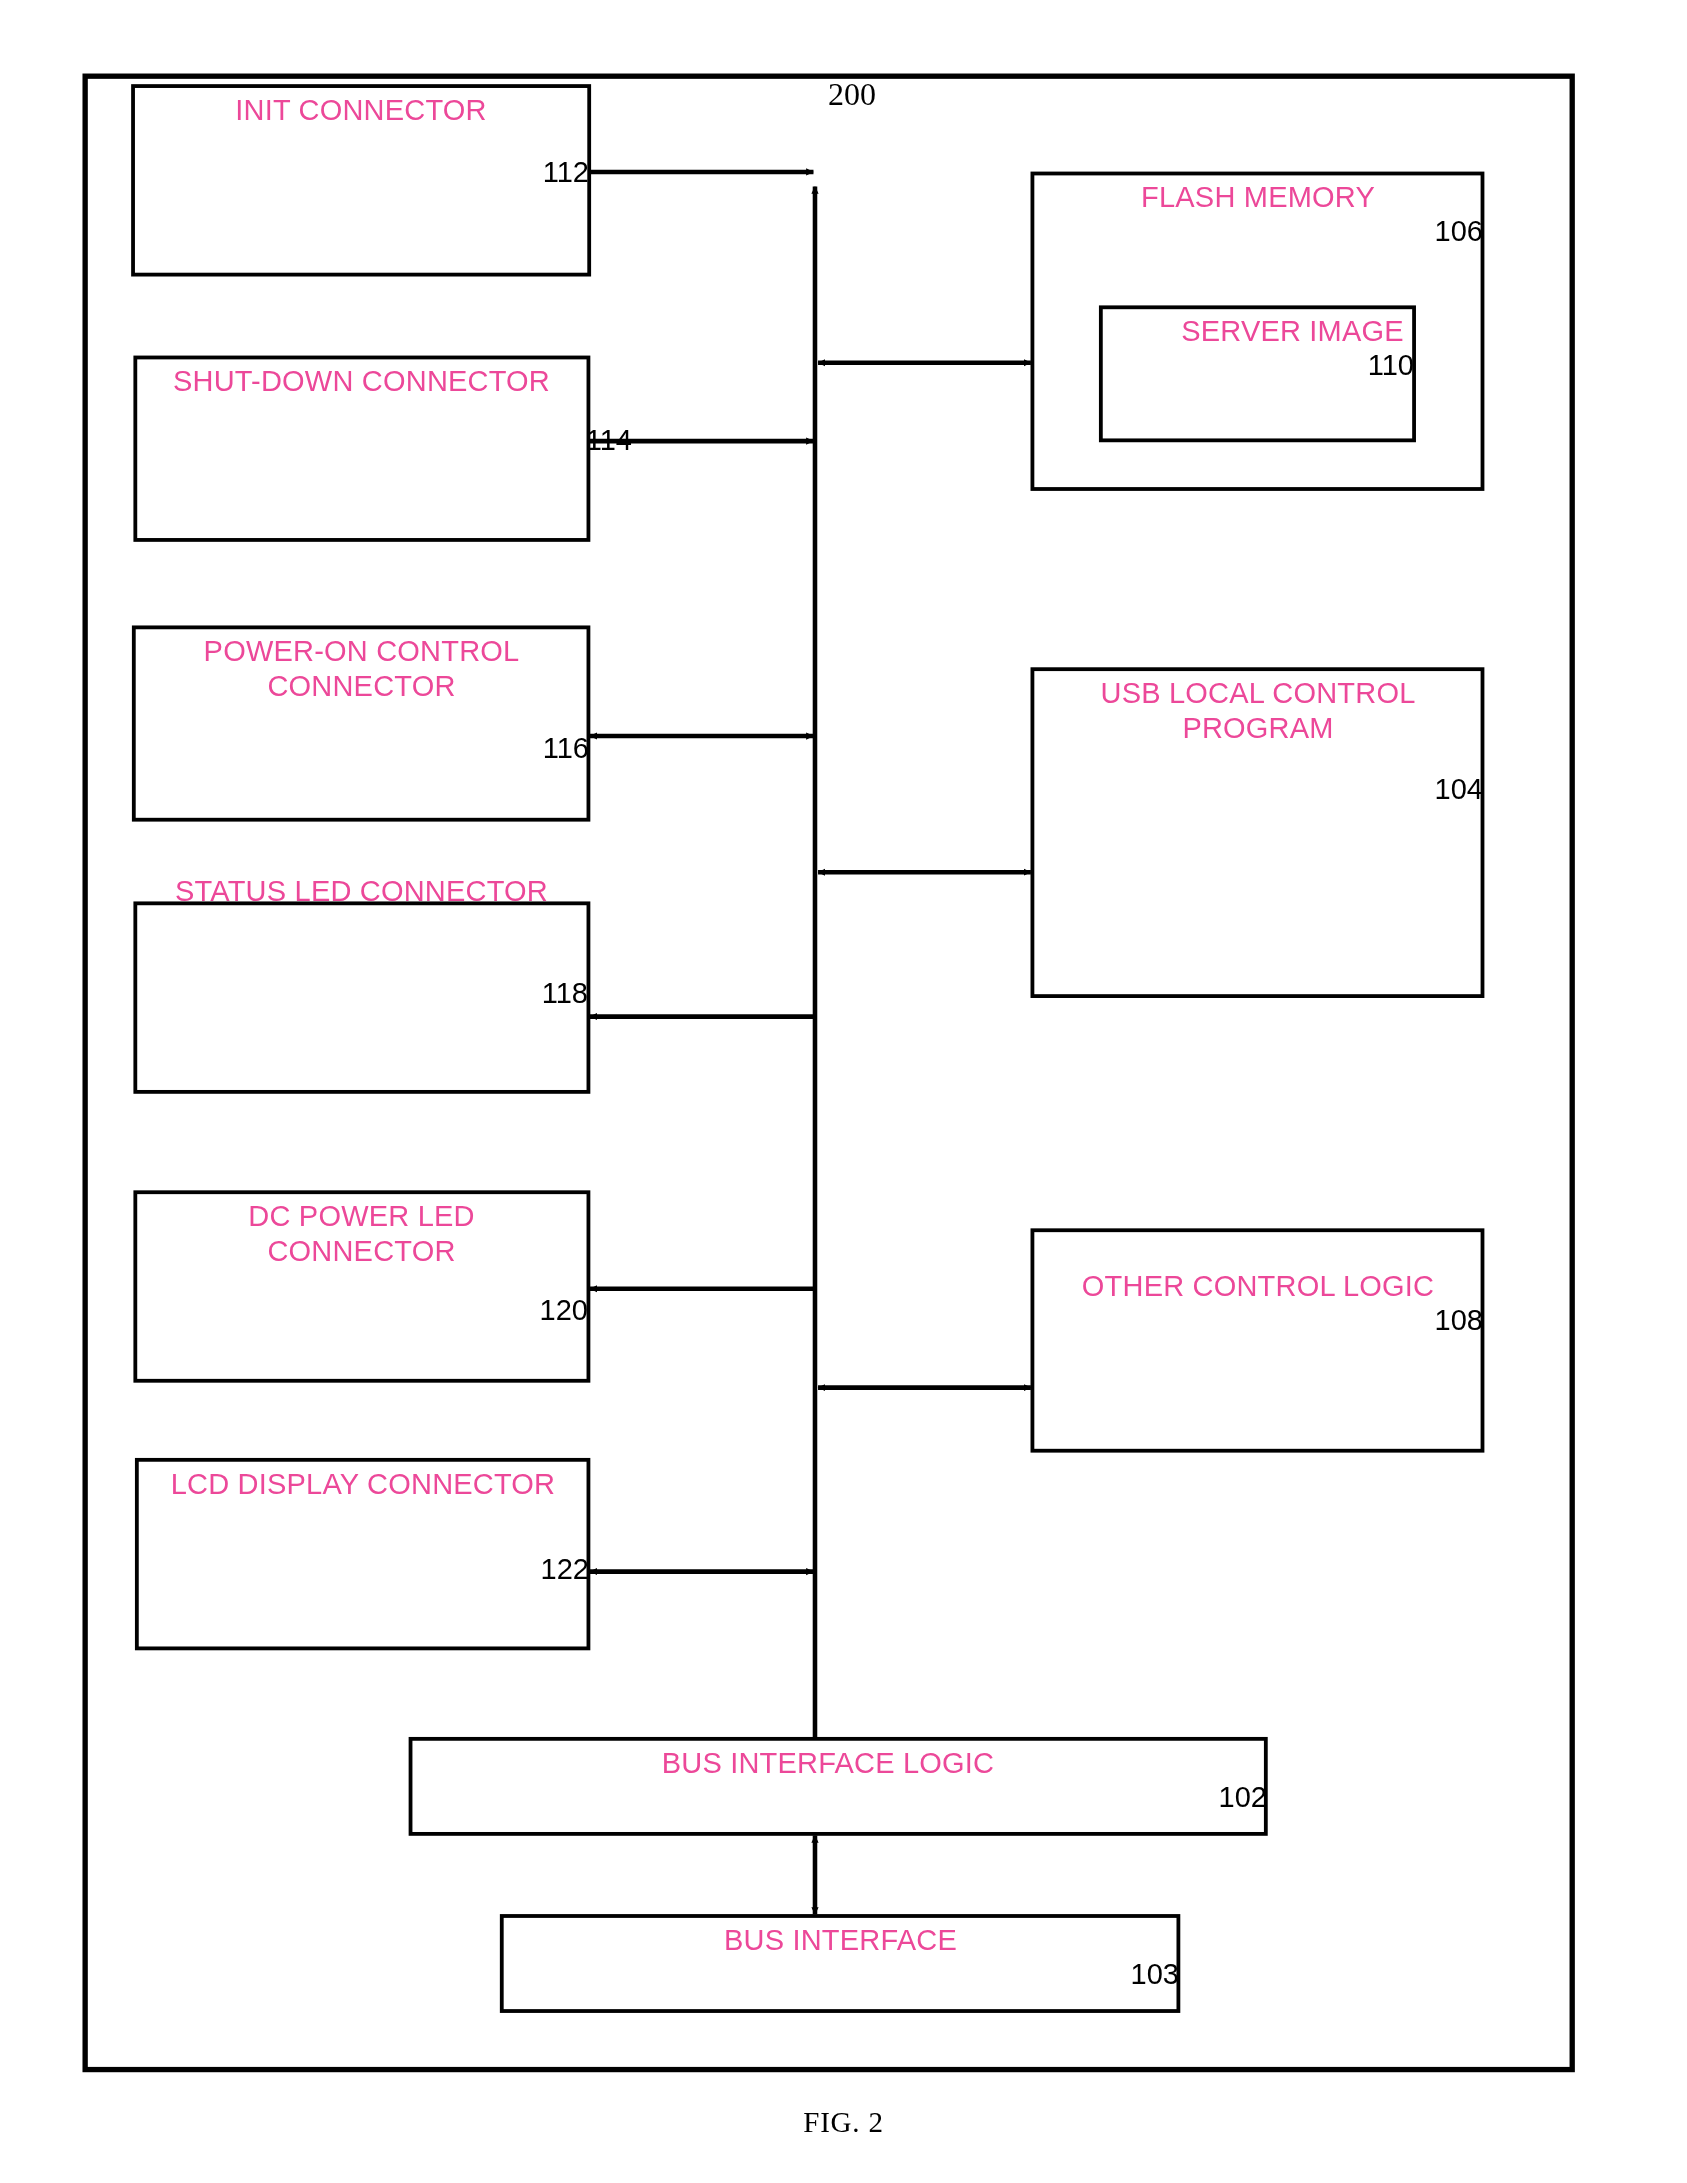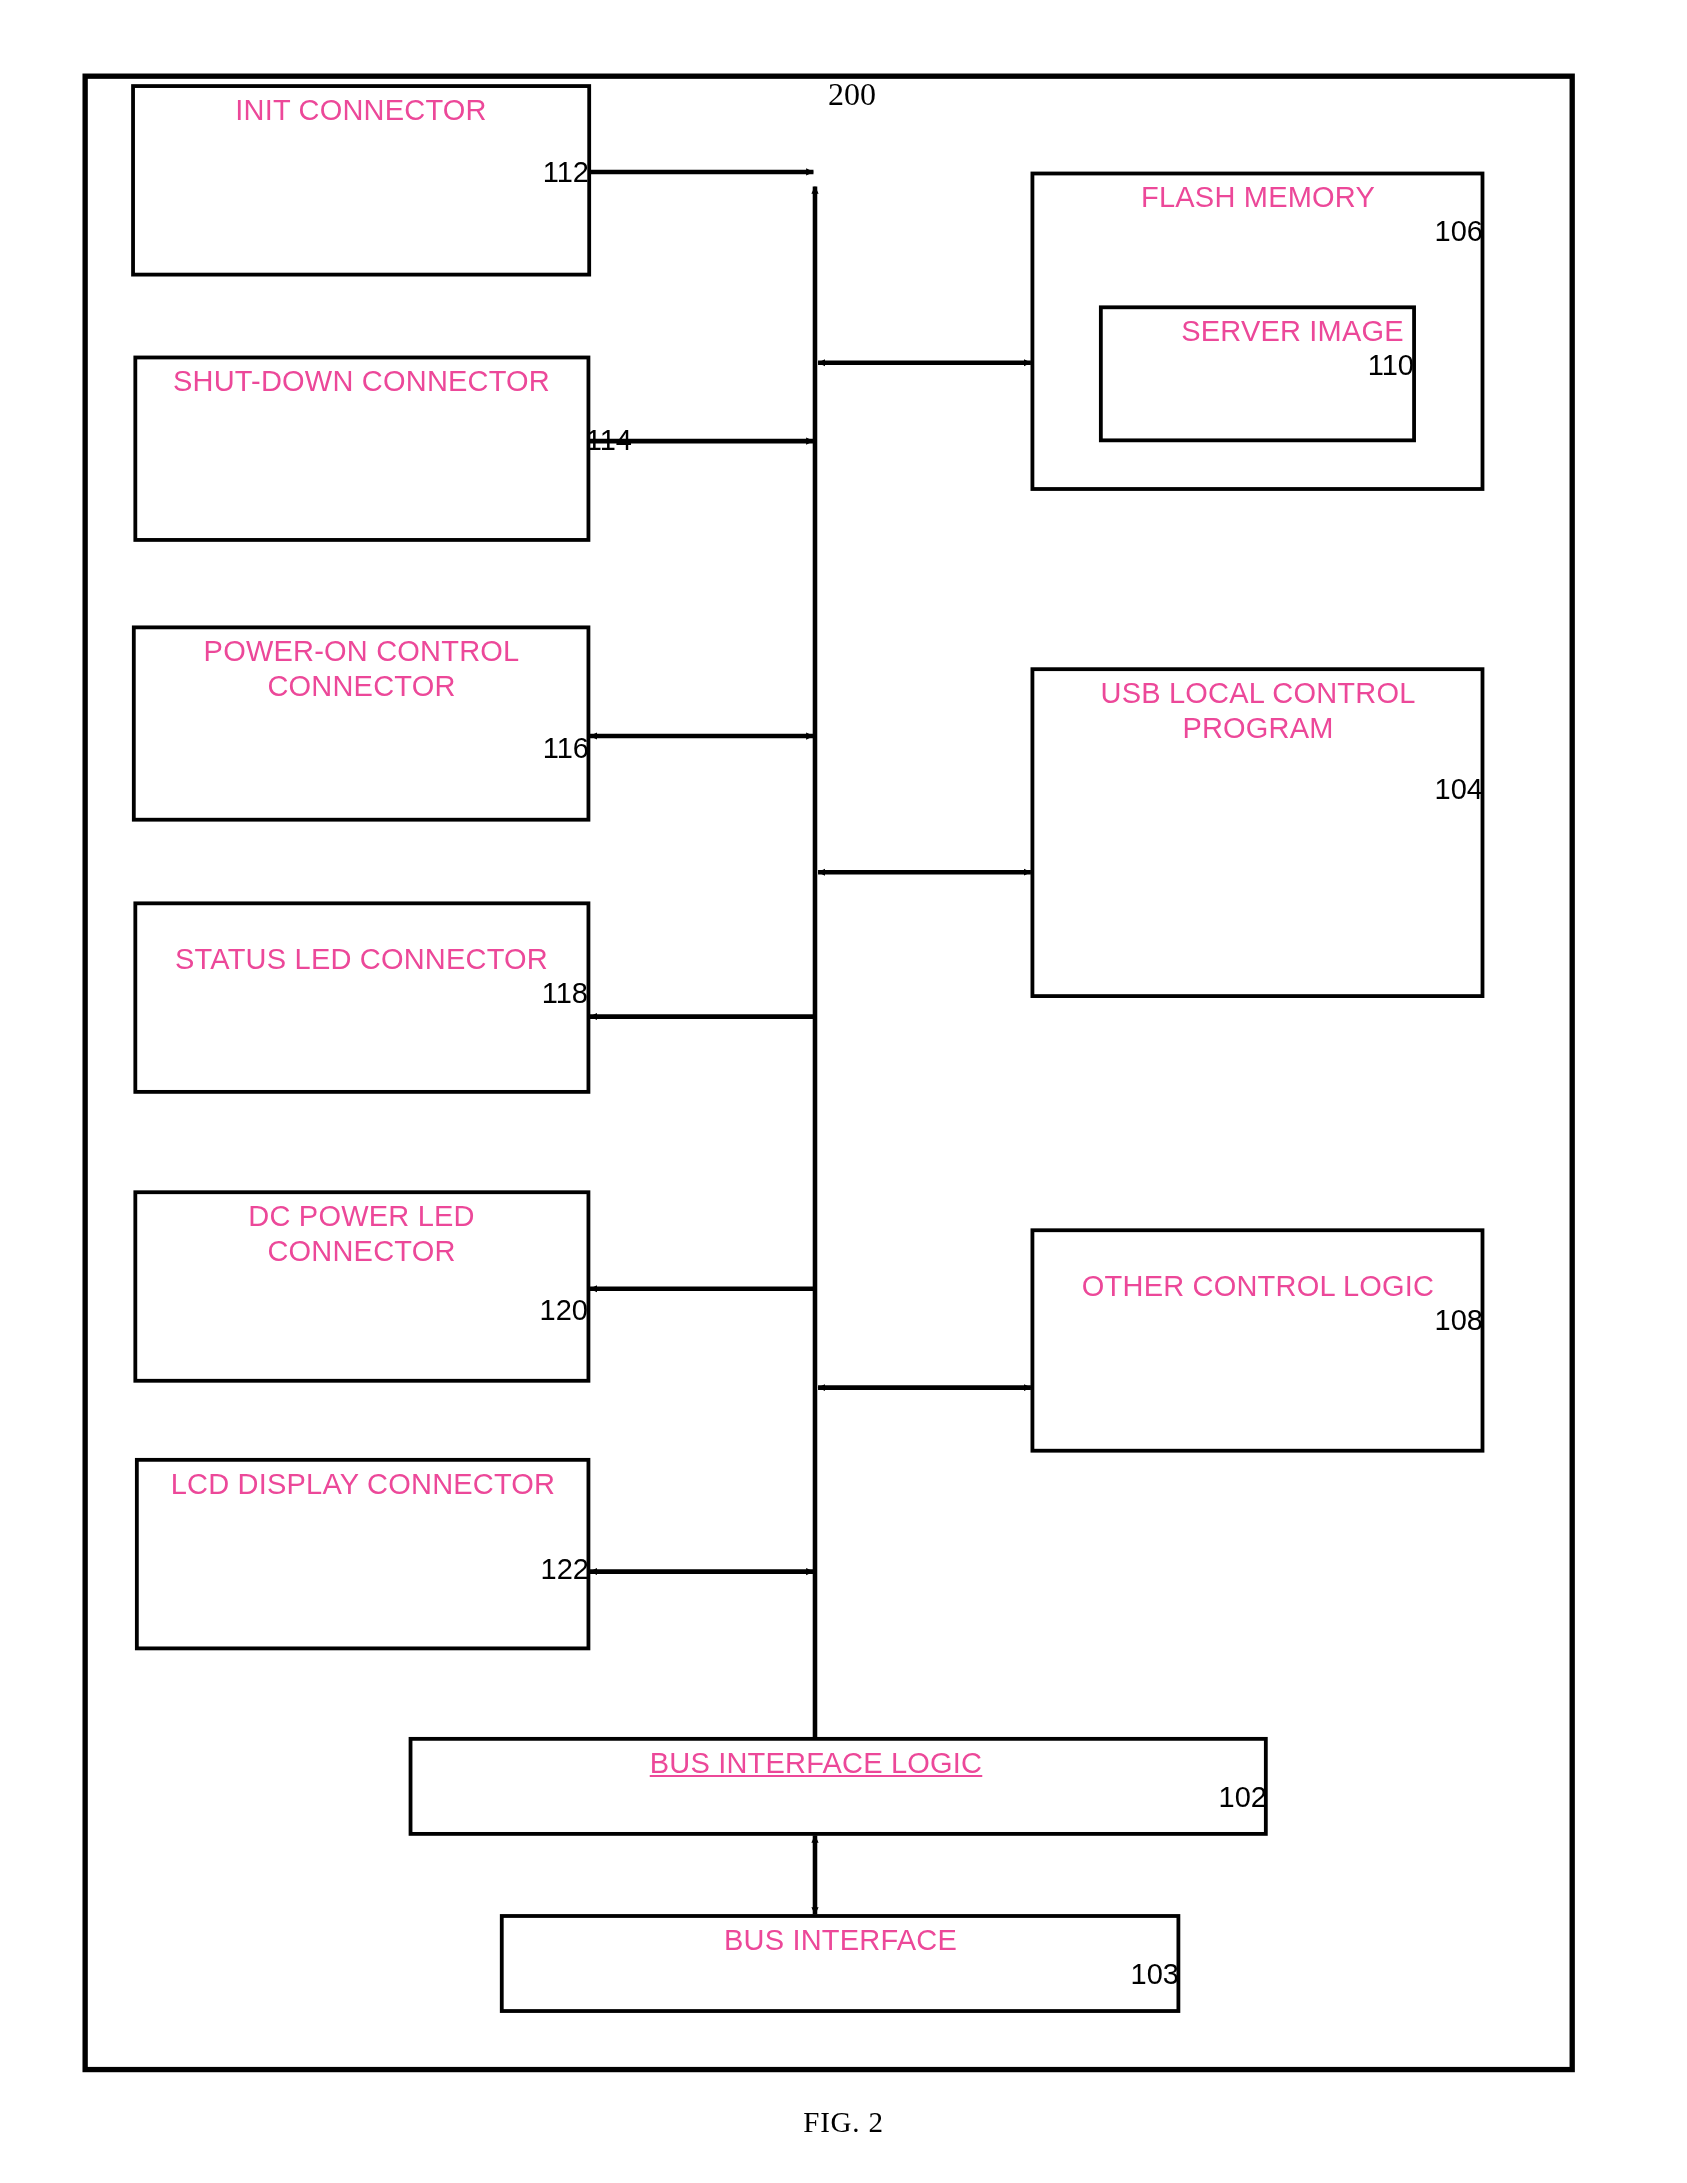--- a/index.html
+++ b/index.html
@@ -115,21 +115,21 @@
   <div class="box-label" style="left:133px; top:93px; width:456px;">INIT CONNECTOR</div>
   <div class="box-num" style="left:133px; top:156px; width:456px;">112</div>
 
   <div class="box-label" style="left:135px; top:364px; width:453px;">SHUT-DOWN CONNECTOR</div>
   <div class="box-num" style="left:135px; top:424px; width:453px;margin-left:44px;">114</div>
 
   <div class="box-label" style="left:134px; top:634px; width:455px;">POWER-ON CONTROL
 CONNECTOR</div>
   <div class="box-num" style="left:134px; top:732px; width:455px;">116</div>
 
-  <div class="box-label" style="left:135px; top:942px; width:453px;">STATUS LED CONNECTOR</div>
+  <div class="box-label" style="left:135px; top:874px; width:453px;">STATUS LED CONNECTOR</div>
   <div class="box-num" style="left:135px; top:977px; width:453px;">118</div>
 
   <div class="box-label" style="left:135px; top:1199px; width:453px;">DC POWER LED
 CONNECTOR</div>
   <div class="box-num" style="left:135px; top:1294px; width:453px;">120</div>
 
   <div class="box-label" style="left:137px; top:1467px; width:452px;">LCD DISPLAY CONNECTOR</div>
   <div class="box-num" style="left:137px; top:1553px; width:452px;">122</div>
 
   <div class="box-label" style="left:1033px; top:180px; width:450px;">FLASH MEMORY</div>
@@ -138,21 +138,21 @@
   <div class="box-label" style="left:1136px; top:314px; width:313px;">SERVER IMAGE</div>
   <div class="box-num" style="left:1101px; top:349px; width:313px;">110</div>
 
   <div class="box-label" style="left:1033px; top:676px; width:450px;">USB LOCAL CONTROL
 PROGRAM</div>
   <div class="box-num" style="left:1033px; top:773px; width:450px;">104</div>
 
   <div class="box-label" style="left:1033px; top:1237px; width:450px;margin-top:32px;">OTHER CONTROL LOGIC</div>
   <div class="box-num" style="left:1033px; top:1304px; width:450px;">108</div>
 
-  <div class="box-label" style="left:388px; top:1746px; width:856px;text-decoration:underline;">BUS INTERFACE LOGIC</div>
+  <div class="box-label" style="left:400px; top:1746px; width:856px;">BUS INTERFACE LOGIC</div>
   <div class="box-num" style="left:411px; top:1781px; width:856px;">102</div>
 
   <div class="box-label" style="left:502px; top:1923px; width:677px;">BUS INTERFACE</div>
   <div class="box-num" style="left:502px; top:1958px; width:677px;">103</div>
 
   <div class="fig-caption" style="left:0px; top:2106px; width:1687px; text-align:center;">FIG. 2</div>
 
 </div>
 
 

